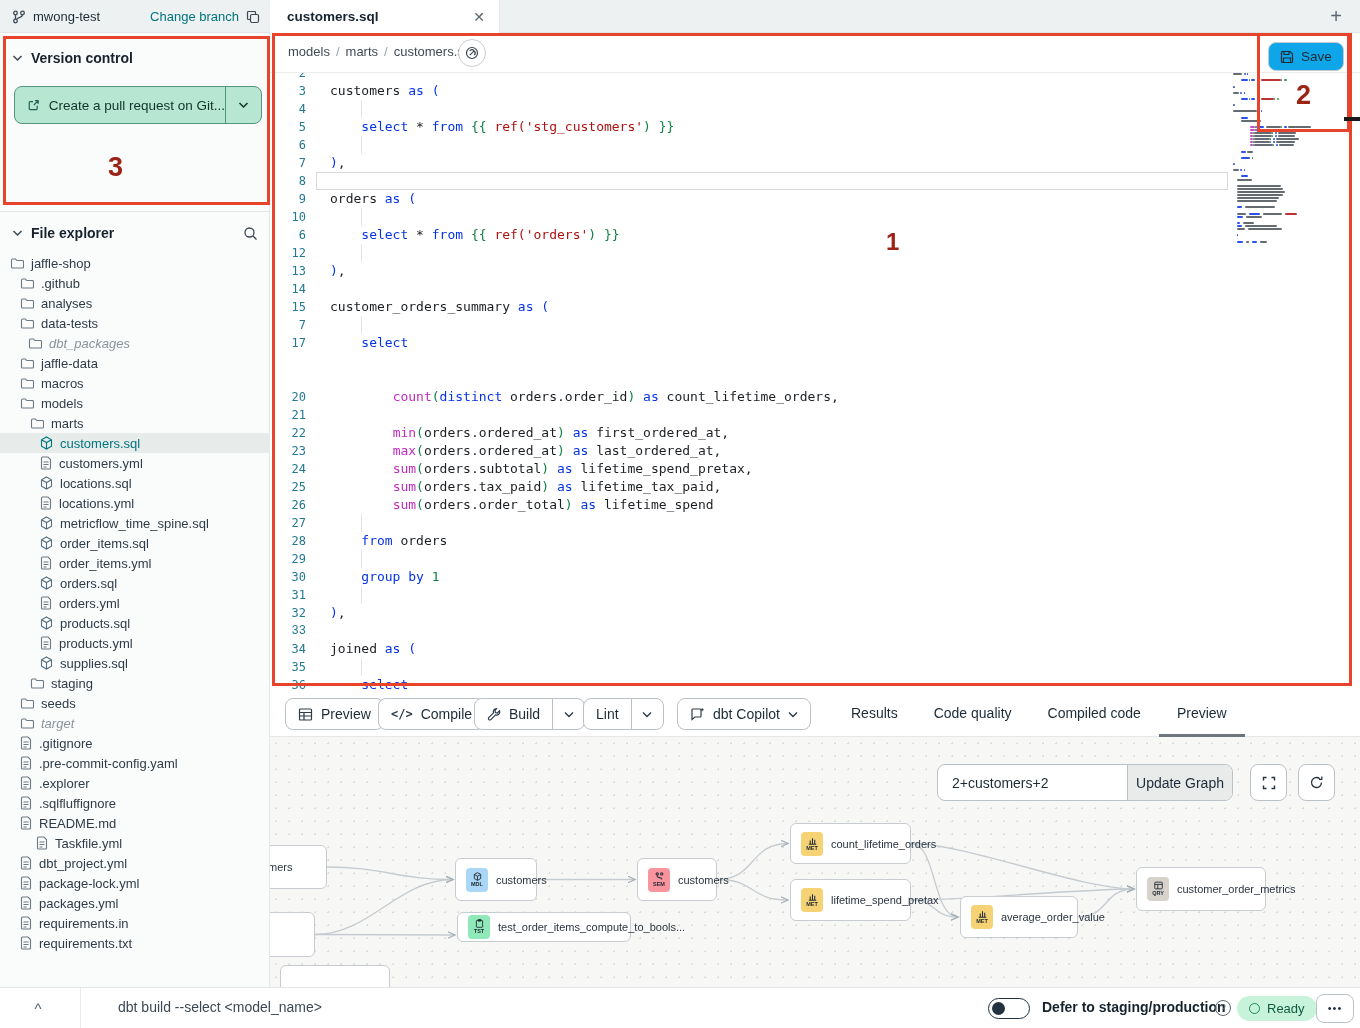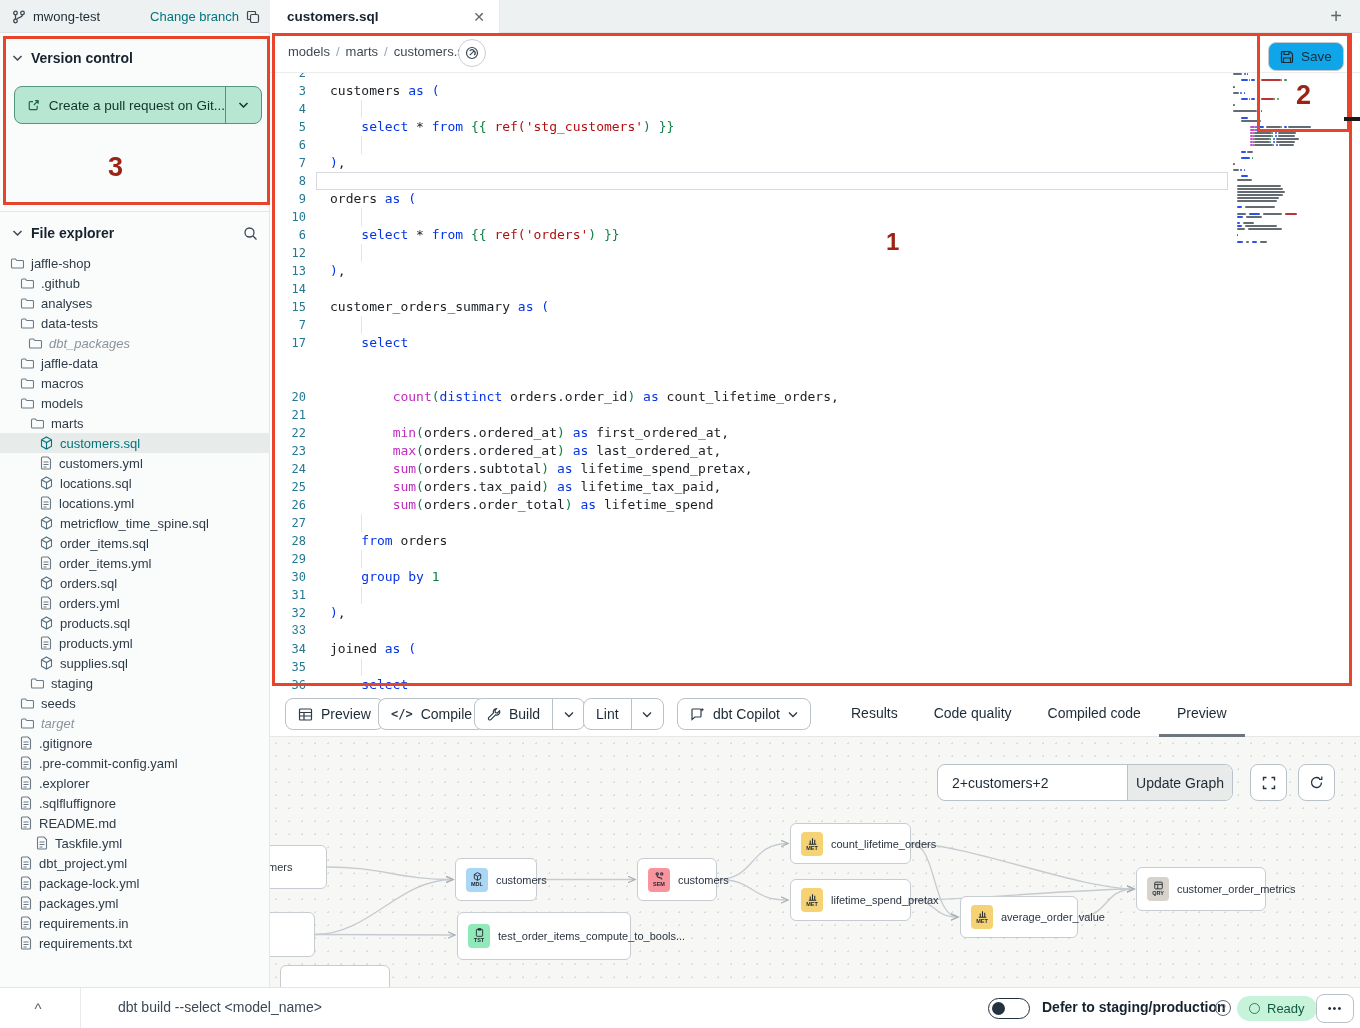--- a/index.html
+++ b/index.html
@@ -757,21 +757,21 @@
         </div>
         <div class="lnode" style="left: 185px; top: 121px; width: 82px; height: 43px;">
           <span class="nicon" style="background:#a9d7f5">
             <svg width="9" height="9" viewBox="0 0 13 14" fill="none" stroke="#222a31" stroke-width="1.4">
               <path d="M6.5 1l5 2.8v6.4l-5 2.8-5-2.8V3.8z M1.5 3.8l5 2.8 5-2.8 M6.5 6.6V13"></path>
             </svg>
             <span class="ntag">MDL</span>
           </span>
           <span class="nlabel">customers</span>
         </div>
-        <div class="lnode" style="left: 187px; top: 175px; width: 174px; height: 48px;">
+        <div class="lnode" style="left: 187px; top: 175px; width: 174px; height: 30px;">
           <span class="nicon" style="background:#8fe9b9">
             <svg width="9" height="9" viewBox="0 0 12 13" fill="none" stroke="#222a31" stroke-width="1.3">
               <rect x="1.5" y="2" width="9" height="10" rx="1"></rect>
               <path d="M4 2V1h4v2H4z" fill="#222a31"></path>
             </svg>
             <span class="ntag">TST</span>
           </span>
           <span class="nlabel">test_order_items_compute_to_bools...</span>
         </div>
         <div class="lnode" style="left: 367px; top: 121px; width: 80px; height: 43px;">

